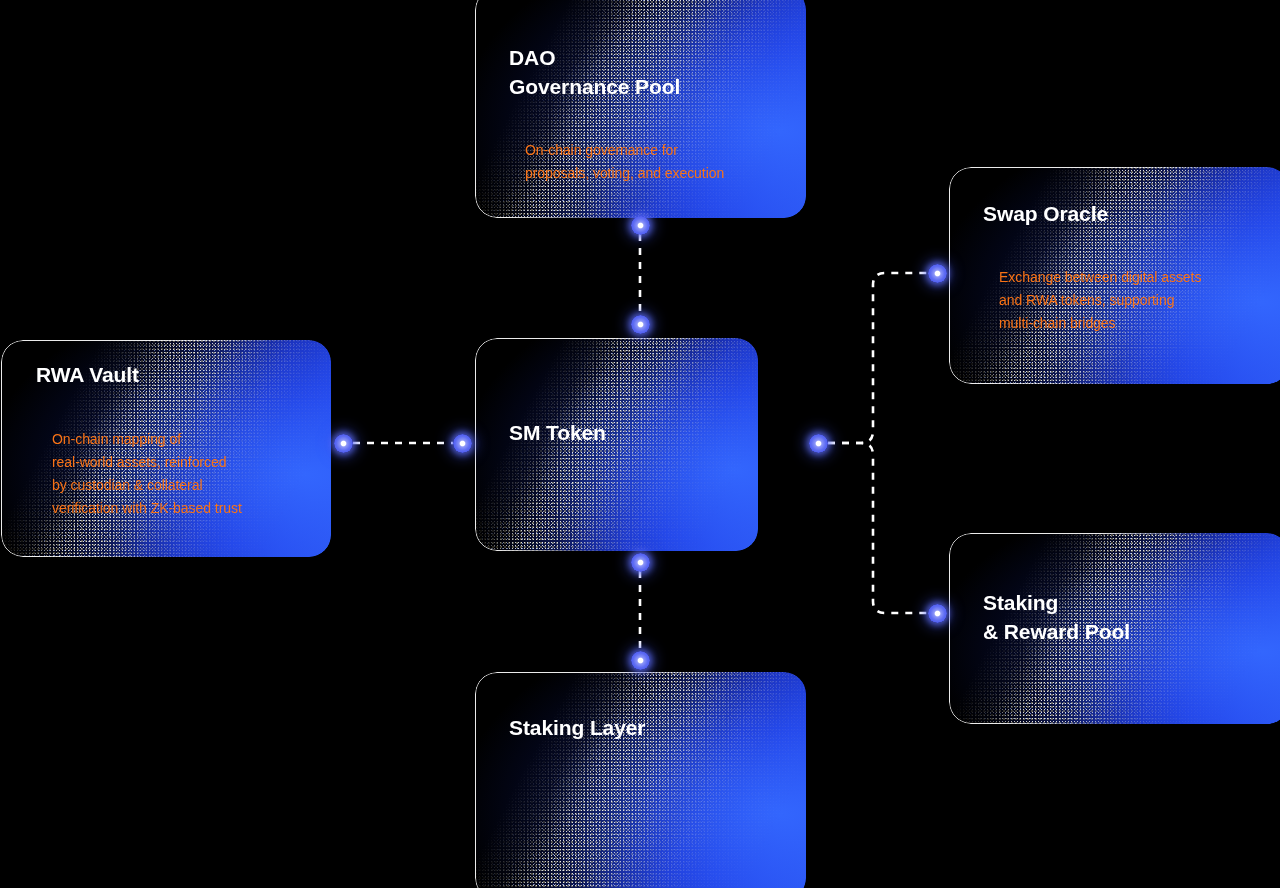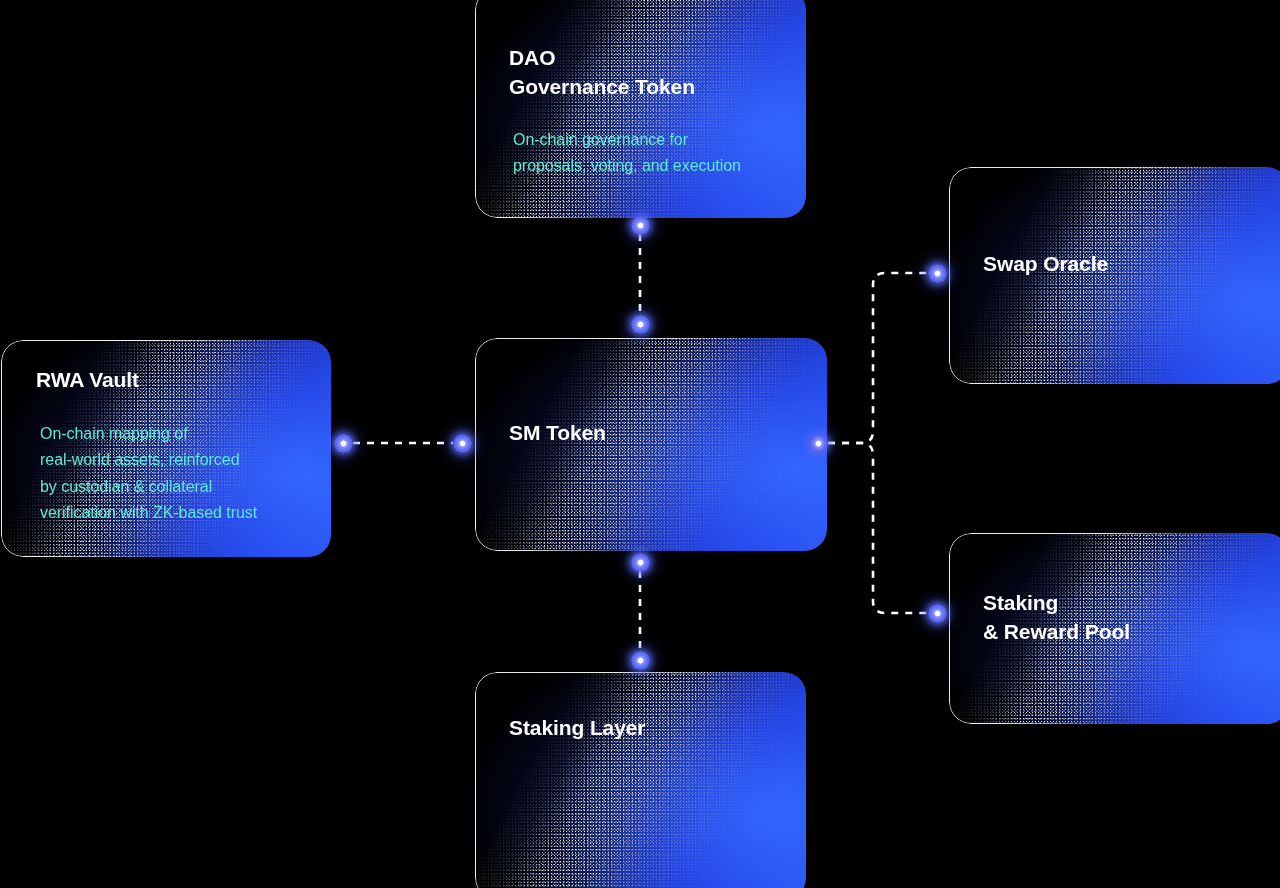--- a/index.html
+++ b/index.html
@@ -142,27 +142,27 @@
     color: #ffffff;
     font-size: 21px;
     font-weight: bold;
     line-height: 1.36;
     letter-spacing: -0.1px;
     white-space: pre-line;
     margin: 0 0 22px 0;
   }
 
   .card .desc {
-    color: #5eead4;
-    font-size: 16px;
+    color: #f97316;
+    font-size: 14px;
     font-weight: normal;
     line-height: 1.65;
     letter-spacing: -0.05px;
     white-space: pre-line;
-    margin: 4px;
+    margin: 16px;
   }
 
   
   .node {
     position: absolute;
     width: 19px;
     height: 19px;
     margin-left: -9.5px;
     margin-top: -9.5px;
     border-radius: 50%;
@@ -208,57 +208,60 @@
     <path d="M 828 443 L 861 443 Q 873 443 873 455 L 873 601 Q 873 613 885 613 L 927 613"></path>
   </svg>
 
   <div class="card" style="left:475px; top:-12px; width:331px; height:230px;">
     <div class="bg"></div>
     <div class="bg2"></div>
     <div class="grain"></div>
     <div class="edge"></div>
     <div class="content" style="justify-content:flex-start; padding-top:56px;">
       <div class="title">DAO
-Governance Token</div>
+Governance Pool</div>
       <div class="desc">On-chain governance for
 proposals, voting, and execution</div>
     </div>
   </div>
 
   <div class="card" style="left:1px; top:340px; width:330px; height:217px;">
     <div class="bg"></div>
     <div class="bg2"></div>
     <div class="grain"></div>
     <div class="edge"></div>
     <div class="content" style="padding-left:35px; padding-right:20px;">
       <div class="title">RWA Vault</div>
       <div class="desc">On-chain mapping of
 real-world assets, reinforced
 by custodian &amp; collateral
 verification with ZK-based trust</div>
     </div>
   </div>
 
-  <div class="card" style="left:475px; top:338px; width:352px; height:213px;">
+  <div class="card" style="left:475px; top:338px; width:283px; height:213px;">
     <div class="bg"></div>
     <div class="bg2"></div>
     <div class="grain"></div>
     <div class="edge"></div>
     <div class="content">
       <div class="title">SM Token</div>
     </div>
   </div>
 
   <div class="card" style="left:949px; top:167px; width:340px; height:217px;">
     <div class="bg"></div>
     <div class="bg2"></div>
     <div class="grain"></div>
     <div class="edge"></div>
     <div class="content" style="padding-right:12px;">
       <div class="title">Swap Oracle</div>
+      <div class="desc">Exchange between digital assets
+and RWA tokens, supporting
+multi-chain bridges</div>
     </div>
   </div>
 
   <div class="card" style="left:949px; top:533px; width:340px; height:191px;">
     <div class="bg"></div>
     <div class="bg2"></div>
     <div class="grain"></div>
     <div class="edge"></div>
     <div class="content" style="padding-right:12px;">
       <div class="title">Staking

